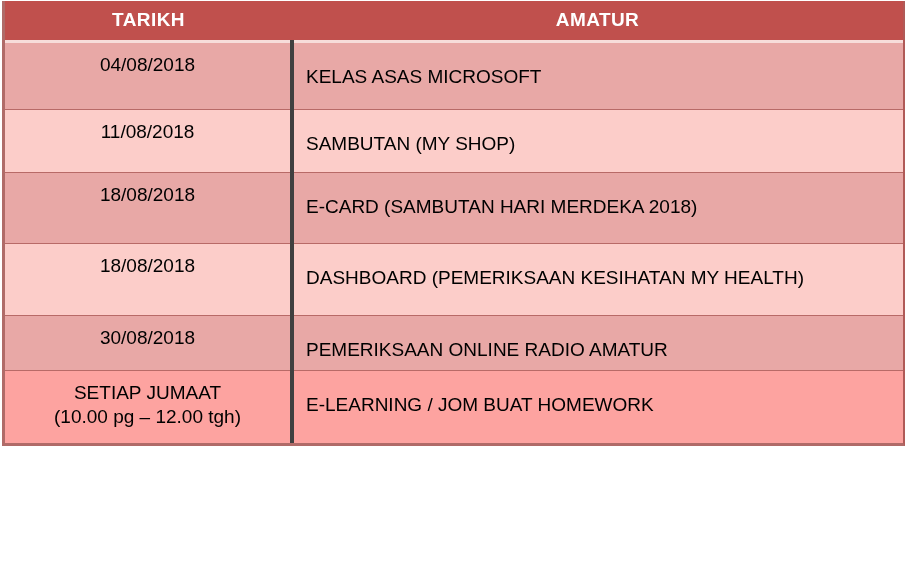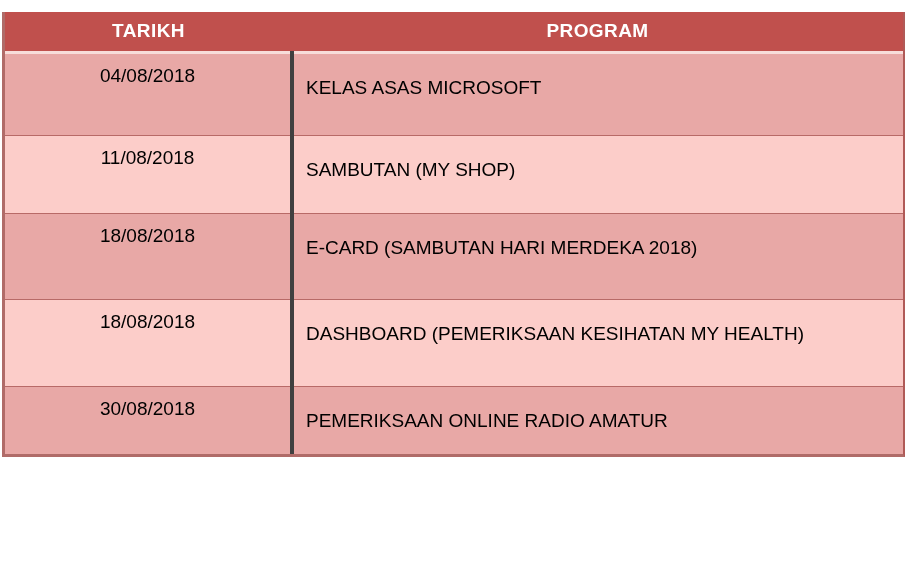--- a/index.html
+++ b/index.html
@@ -10,21 +10,21 @@
   body {
     width: 916px;
     height: 567px;
     font-family: "Liberation Sans", sans-serif;
     -webkit-font-smoothing: antialiased;
   }
 
   #schedule-table-wrap {
     position: absolute;
     left: 2px;
-    top: 12px;
+    top: 1px;
     width: 903px;
     height: 445px;
     box-sizing: border-box;
     border-left: 3px solid #b06b68;
     border-right: 2px solid #b05a57;
     border-bottom: 3px solid #b06b68;
     background: #0f172a;
   }
 
   table.schedule {
@@ -93,21 +93,21 @@
   tr.r6 { height: 69px; }
 </style>
 </head>
 <body>
 
 <div id="schedule-table-wrap">
   <table class="schedule">
     <thead>
       <tr class="head-row">
         <th class="col-head head-date">TARIKH</th>
-        <th class="col-head head-prog">PROGRAM</th>
+        <th class="col-head head-prog">AMATUR</th>
       </tr>
     </thead>
     <tbody>
 
       <tr class="r1 shade-dark">
         <td class="cell-date">
           <span class="date-line">04/08/2018</span>
         </td>
         <td class="cell-prog">KELAS ASAS MICROSOFT</td>
       </tr>
@@ -133,16 +133,23 @@
         <td class="cell-prog">DASHBOARD (PEMERIKSAAN KESIHATAN MY HEALTH)</td>
       </tr>
 
       <tr class="r5 shade-dark">
         <td class="cell-date">
           <span class="date-line">30/08/2018</span>
         </td>
         <td class="cell-prog">PEMERIKSAAN ONLINE RADIO AMATUR</td>
       </tr>
 
+      <tr class="r6 shade-last">
+        <td class="cell-date">
+          <span class="date-line">SETIAP JUMAAT</span>
+          <span class="date-line">(10.00 pg – 12.00 tgh)</span>
+        </td>
+        <td class="cell-prog">E-LEARNING / JOM BUAT HOMEWORK</td>
+      </tr>
 
     </tbody>
   </table>
 </div>
 
 </body></html>

